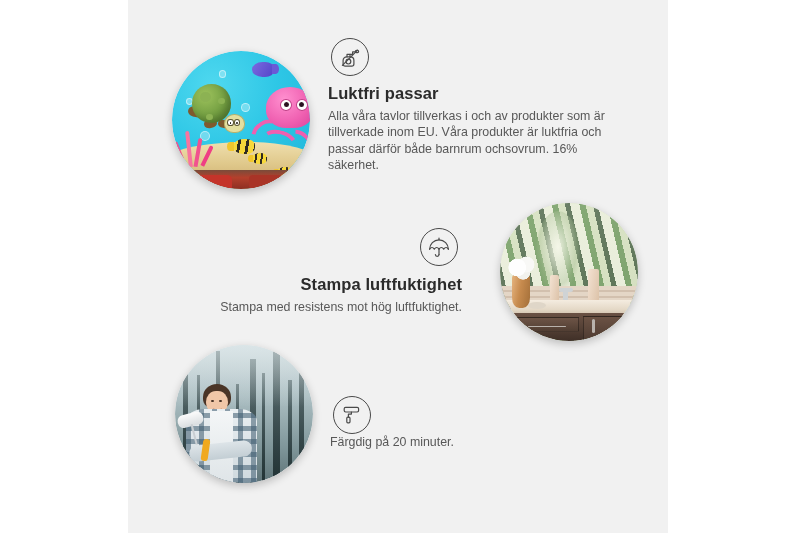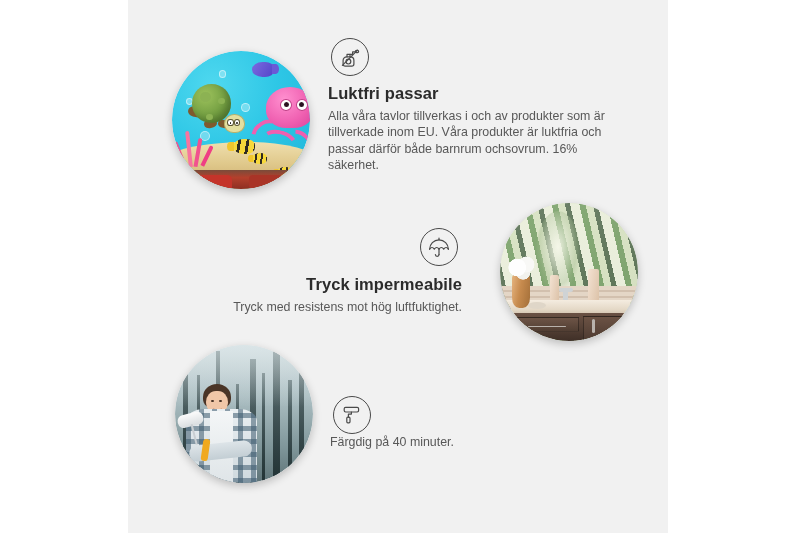--- a/index.html
+++ b/index.html
@@ -480,30 +480,30 @@
       <div class="icon-circle">
         <svg width="24" height="24" viewBox="0 0 24 24" fill="none" stroke="#4a4a4a" stroke-width="1.2" stroke-linecap="round" stroke-linejoin="round">
           <path d="M2.6 14.2c0-5.2 4.2-9.4 9.4-9.4s9.4 4.2 9.4 9.4"></path>
           <path d="M2.6 14.2c1.6-2.3 3.2-2.3 4.7 0 1.6-2.3 3.2-2.3 4.7 0 1.6-2.3 3.2-2.3 4.7 0 1.6-2.3 3.2-2.3 4.7 0"></path>
           <line x1="12" y1="14.2" x2="12" y2="19.6"></line>
           <path d="M12 19.6c0 1-.8 1.8-1.8 1.8s-1.8-.8-1.8-1.8"></path>
           <line x1="12" y1="4.8" x2="12" y2="3"></line>
         </svg>
       </div>
     </div>
-    <h3>Tryck impermeabile</h3>
-    <p>Tryck med resistens mot hög luftfuktighet.</p>
+    <h3>Stampa luftfuktighet</h3>
+    <p>Stampa med resistens mot hög luftfuktighet.</p>
   </div>
 
   <div class="feature" id="feature-mounting">
     <div class="icon-wrap">
       <div class="icon-circle">
         <svg width="24" height="24" viewBox="0 0 24 24" fill="none" stroke="#4a4a4a" stroke-width="1.2" stroke-linecap="round" stroke-linejoin="round">
           <rect x="4.2" y="4.4" width="14.4" height="4.6" rx="1.4"></rect>
           <path d="M11.4 9v2.1h-3v3.1"></path>
           <rect x="6.8" y="14.2" width="3.2" height="5.6" rx="1"></rect>
         </svg>
       </div>
     </div>
-    <p>Färgdig på 40 minuter.</p>
+    <p>Färgdig på 20 minuter.</p>
   </div>
 
 </div>
 
 </body></html>

